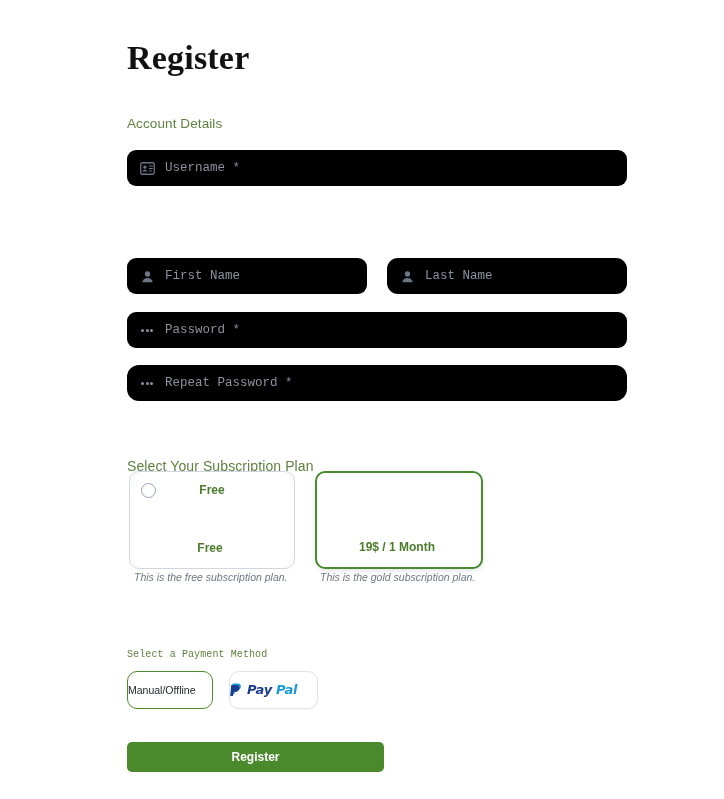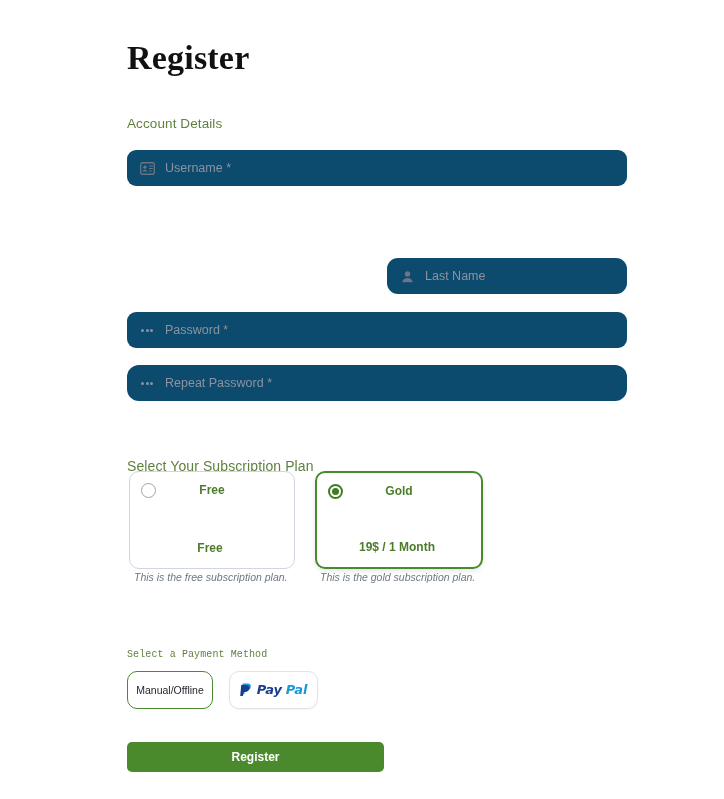--- a/index.html
+++ b/index.html
@@ -44,27 +44,28 @@
     line-height: 16px;
     letter-spacing: 0.1px;
   }
   #heading-account  { top: 116px; }
   #heading-plan     { top: 437px; font-size: 14px; margin-top: 21px; }
   #heading-payment  { top: 647px; font-size: 10px; font-family: Liberation Mono, monospace; }
 
   
   .field {
     position: absolute;
-    background: #0c4a6e;
+    background: #000000;
     border-radius: 9px;
     height: 36px;
     display: flex;
     align-items: center;
     box-sizing: border-box;
     padding-left: 10px;
+    font-family: Liberation Mono, monospace;
   }
   .field .ficon {
     width: 20px;
     height: 20px;
     flex: 0 0 20px;
     display: flex;
     align-items: center;
     justify-content: center;
     margin-right: 8px;
     color: #6b7585;
@@ -182,21 +183,20 @@
 
   
   .pay-btn {
     position: absolute;
     box-sizing: border-box;
     background: #ffffff;
     border-radius: 10px;
     height: 38px;
     display: flex;
     align-items: center;
-    justify-content: center;
   }
   #pay-manual {
     left: 127px;
     top: 671px;
     width: 86px;
     border: 1.5px solid #4a8a2f;
   }
   #pay-manual .pay-label {
     font-size: 10.5px;
     color: #23282e;
@@ -263,20 +263,29 @@
         <path d="M2.4 9.6c0.5-1.3 1.5-1.9 2.5-1.9s2 0.6 2.5 1.9z" fill="#6b7585"></path>
         <rect x="8.8" y="3.5" width="4.2" height="1.1" rx="0.5" fill="#6b7585"></rect>
         <rect x="8.8" y="6.0" width="4.2" height="1.1" rx="0.5" fill="#6b7585"></rect>
         <rect x="8.8" y="8.5" width="3.0" height="1.1" rx="0.5" fill="#6b7585"></rect>
       </svg>
     </span>
     <span class="fplaceholder">Username *</span>
   </div>
 
 
+  <div class="field" id="field-first">
+    <span class="ficon">
+      <svg width="13" height="13" viewBox="0 0 13 13" fill="none">
+        <circle cx="6.5" cy="4.0" r="2.7" fill="#6b7585"></circle>
+        <path d="M1.3 12.2c0.5-3.0 2.6-4.3 5.2-4.3s4.7 1.3 5.2 4.3z" fill="#6b7585"></path>
+      </svg>
+    </span>
+    <span class="fplaceholder">First Name</span>
+  </div>
 
   <div class="field" id="field-last">
     <span class="ficon">
       <svg width="13" height="13" viewBox="0 0 13 13" fill="none">
         <circle cx="6.5" cy="4.0" r="2.7" fill="#6b7585"></circle>
         <path d="M1.3 12.2c0.5-3.0 2.6-4.3 5.2-4.3s4.7 1.3 5.2 4.3z" fill="#6b7585"></path>
       </svg>
     </span>
     <span class="fplaceholder">Last Name</span>
   </div>
@@ -307,24 +316,20 @@
 
   <div class="plan-card unselected" id="plan-free">
     <div class="plan-top">
       <span class="radio off"></span>
       <span class="plan-name">Free</span>
     </div>
     <div class="plan-price">Free</div>
   </div>
 
   <div class="plan-card selected" id="plan-gold">
-    <div class="plan-top">
-      <span class="radio on"></span>
-      <span class="plan-name">Gold</span>
-    </div>
     <div class="plan-price">19$ / 1 Month</div>
   </div>
 
   <div class="plan-desc" id="desc-free">This is the free subscription plan.</div>
   <div class="plan-desc" id="desc-gold">This is the gold subscription plan.</div>
 
   <div class="section-heading" id="heading-payment">Select a Payment Method</div>
 
   <div class="pay-btn" id="pay-manual">
     <span class="pay-label">Manual/Offline</span>

